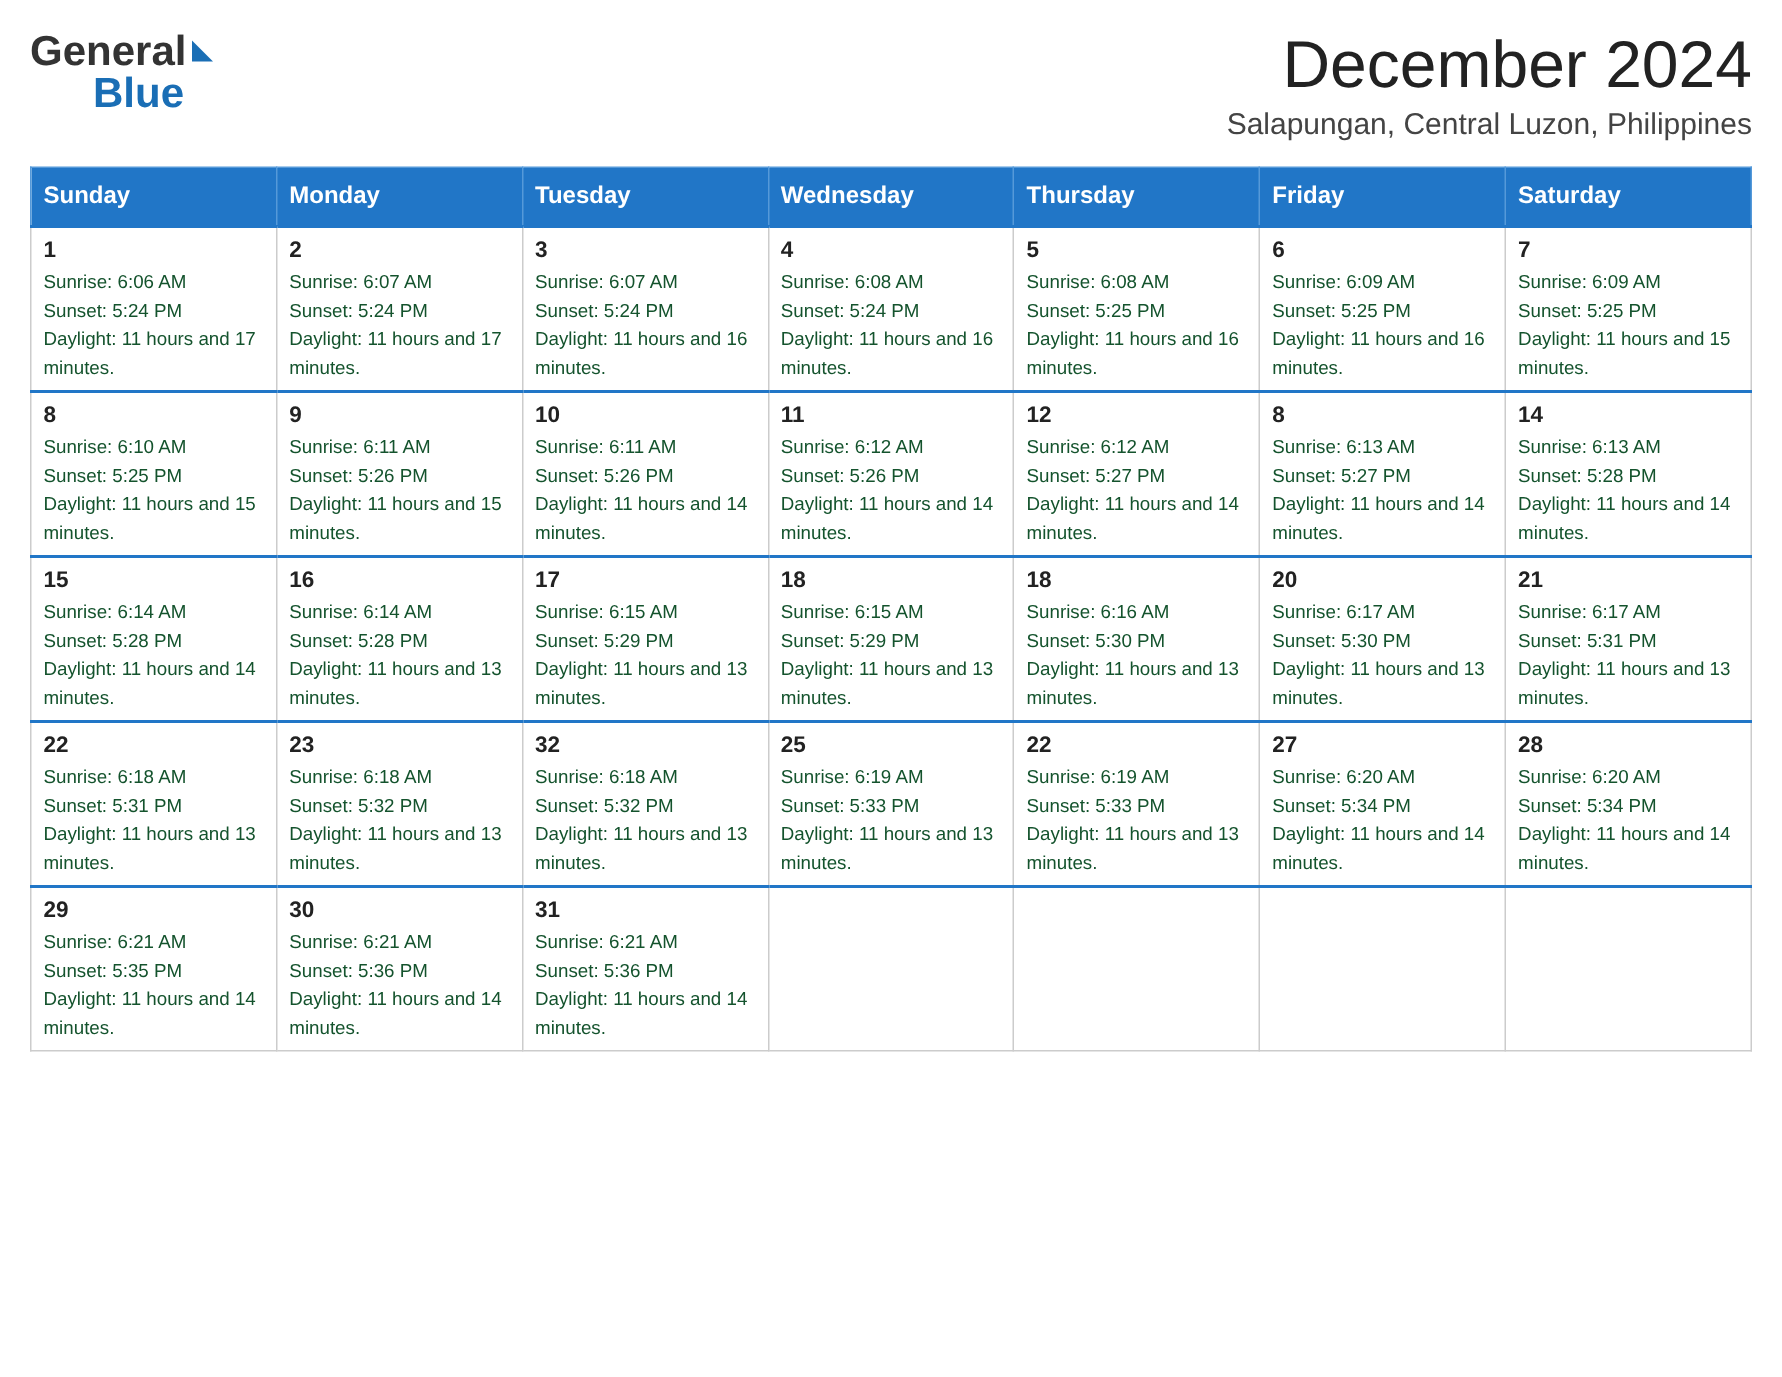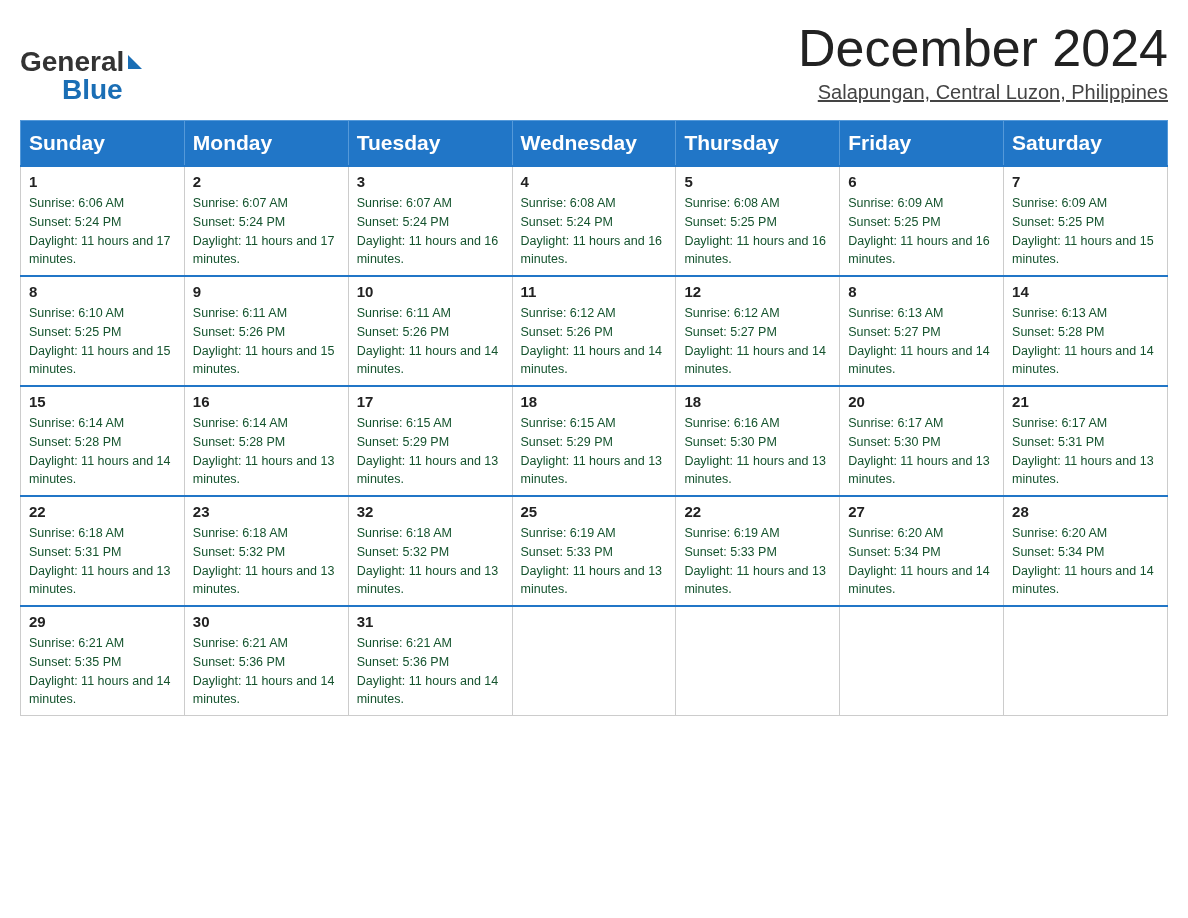--- a/index.html
+++ b/index.html
@@ -6,21 +6,21 @@
     body {
       font-family: Arial, sans-serif;
       background: #fff;
       padding: 20px;
       width: 1188px;
       min-height: 918px;
     }
     .header {
       display: flex;
       justify-content: space-between;
-      align-items: flex-end;
+      align-items: flex-start;
       margin-bottom: 16px;
     }
     .logo {
       display: flex;
       flex-direction: column;
       align-items: flex-start;
     }
     .logo-general {
       font-size: 28px;
       font-weight: bold;
@@ -42,40 +42,39 @@
       border-left: 14px solid #1a6eb5;
       border-top: 14px solid transparent;
       border-bottom: 0px solid transparent;
       margin-left: 4px;
       display: inline-block;
     }
     .title-section {
       text-align: right;
     }
     .month-title {
-      font-size: 52px;
+      font-size: 44px;
       font-weight: normal;
       color: #222;
       line-height: 1.1;
     }
     .location {
       font-size: 20px;
       color: #444;
       margin-top: 4px;
-      text-decoration: underline;
     }
     .calendar {
       width: 100%;
       border-collapse: collapse;
       border: 1px solid #aaa;
     }
     .calendar th {
       background-color: #2176c7;
       color: #fff;
-      font-size: 21px;
+      font-size: 16px;
       font-weight: bold;
       padding: 10px 8px;
       text-align: left;
       border: 1px solid #5599d9;
     }
     .calendar td {
       vertical-align: top;
       padding: 6px 8px;
       border: 1px solid #ccc;
       width: 14.28%;

